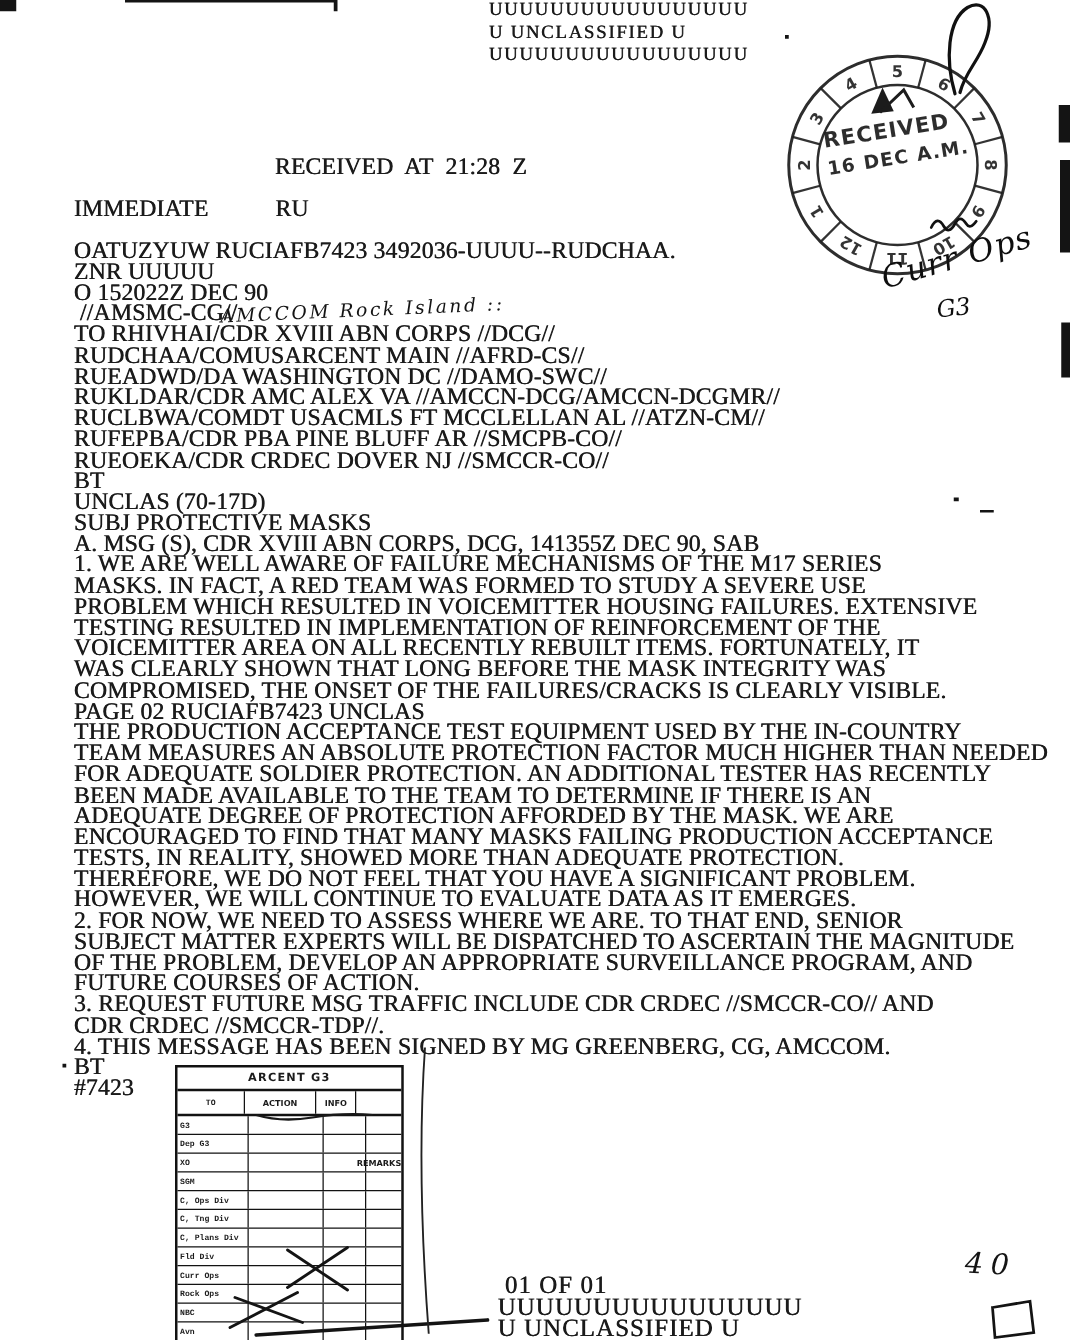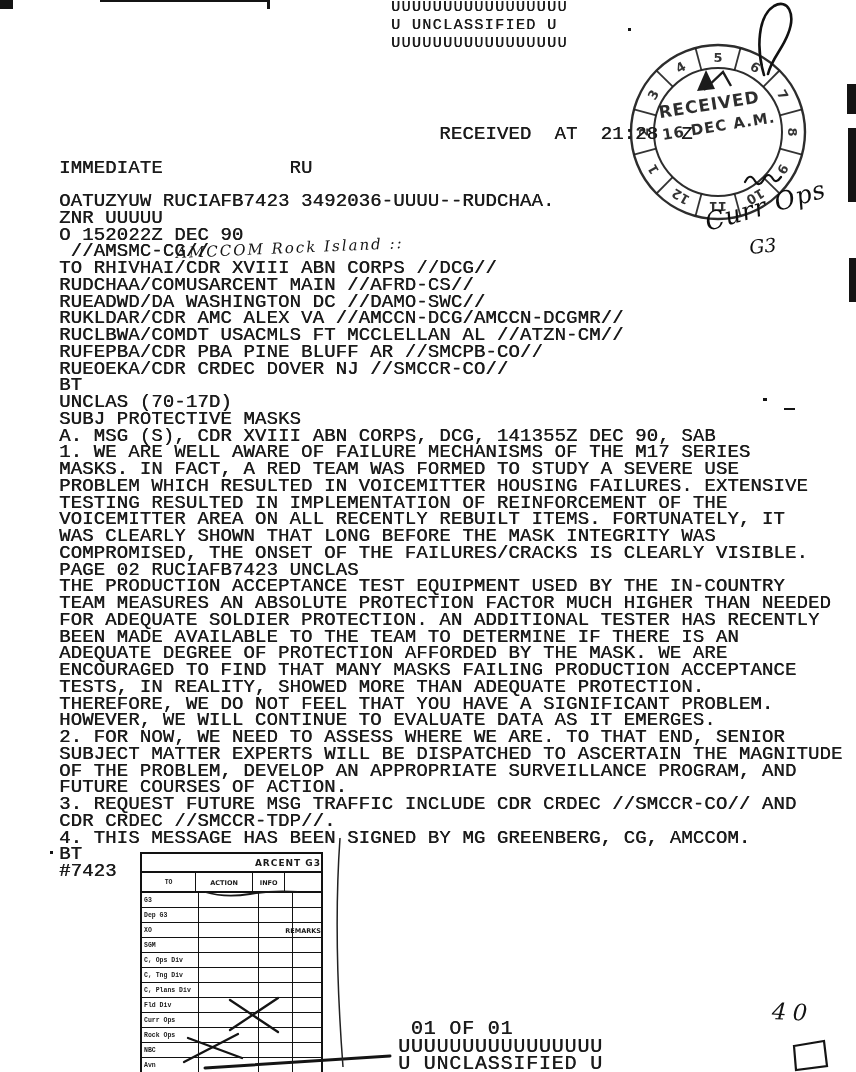--- a/index.html
+++ b/index.html
@@ -1,35 +1,35 @@
 <!DOCTYPE html>
 <html><head>
 <meta charset="utf-8">
 <style>
   html,body{margin:0;padding:0;background:#9a9a9a;}
   .page{position:relative;width:856px;height:1072px;background:#ffffff;overflow:hidden;
         font-family:"DejaVu Sans Mono",monospace;color:#1b1b1b;}
-  .mono{position:absolute;white-space:pre;margin:0;font-family:Liberation Mono, monospace;
+  .mono{position:absolute;white-space:pre;margin:0;font-family:Liberation Serif, serif;
         text-shadow:0.4px 0 0 currentColor;}
   #msg{left:59px;top:126px;font-size:19px;line-height:16.75px;letter-spacing:0.12px;}
   #topclass{left:391px;top:-1px;font-size:15px;line-height:18px;letter-spacing:1.4px;}
   #botclass{left:398px;top:1020px;font-size:20px;line-height:17.5px;letter-spacing:0.8px;}
   .hand{position:absolute;font-family:"DejaVu Serif",serif;font-style:italic;color:#141414;}
   #origin{left:176px;top:239px;font-size:15px;letter-spacing:2px;transform:rotate(-2.5deg);}
   #pagenum{left:772px;top:999px;font-size:23px;letter-spacing:6px;transform:rotate(3deg);}
   svg{position:absolute;overflow:visible;}
   #stampsvg{left:612px;top:0px;}
   #tmarks{left:130px;top:850px;pointer-events:none;}
   #fold{left:332px;top:835px;}
   #pensq{left:788px;top:1036px;}
   
   #rtable{position:absolute;left:140px;top:852px;width:183px;border:2px solid #121212;
           box-sizing:border-box;filter:blur(0.3px);font-family:"DejaVu Sans",sans-serif;}
   #rtable *{box-sizing:border-box;}
-  .rt-title{height:19px;border-bottom:2px solid #121212;text-align:right;font-weight:bold;
+  .rt-title{height:19px;border-bottom:2px solid #121212;text-align:center;font-weight:bold;
             font-size:9px;line-height:19px;letter-spacing:1px;}
   .rt-head{display:flex;height:20px;border-bottom:2px solid #121212;}
   .rt-head div{font-size:6.5px;font-weight:bold;padding-top:6px;text-align:center;}
   .rt-row{display:flex;height:15px;border-bottom:1.6px solid #121212;}
   .c1{width:57px;border-right:1.6px solid #121212;font-family:Liberation Mono, monospace;}
   .c2{width:60px;border-right:1.6px solid #121212;}
   .c3{width:34px;border-right:1.6px solid #121212;}
   .c4{flex:1;margin-top:48px;}
   .rt-row .c1{font-size:6.5px;font-weight:bold;padding:3.5px 0 0 2px;text-align:left;}
   

